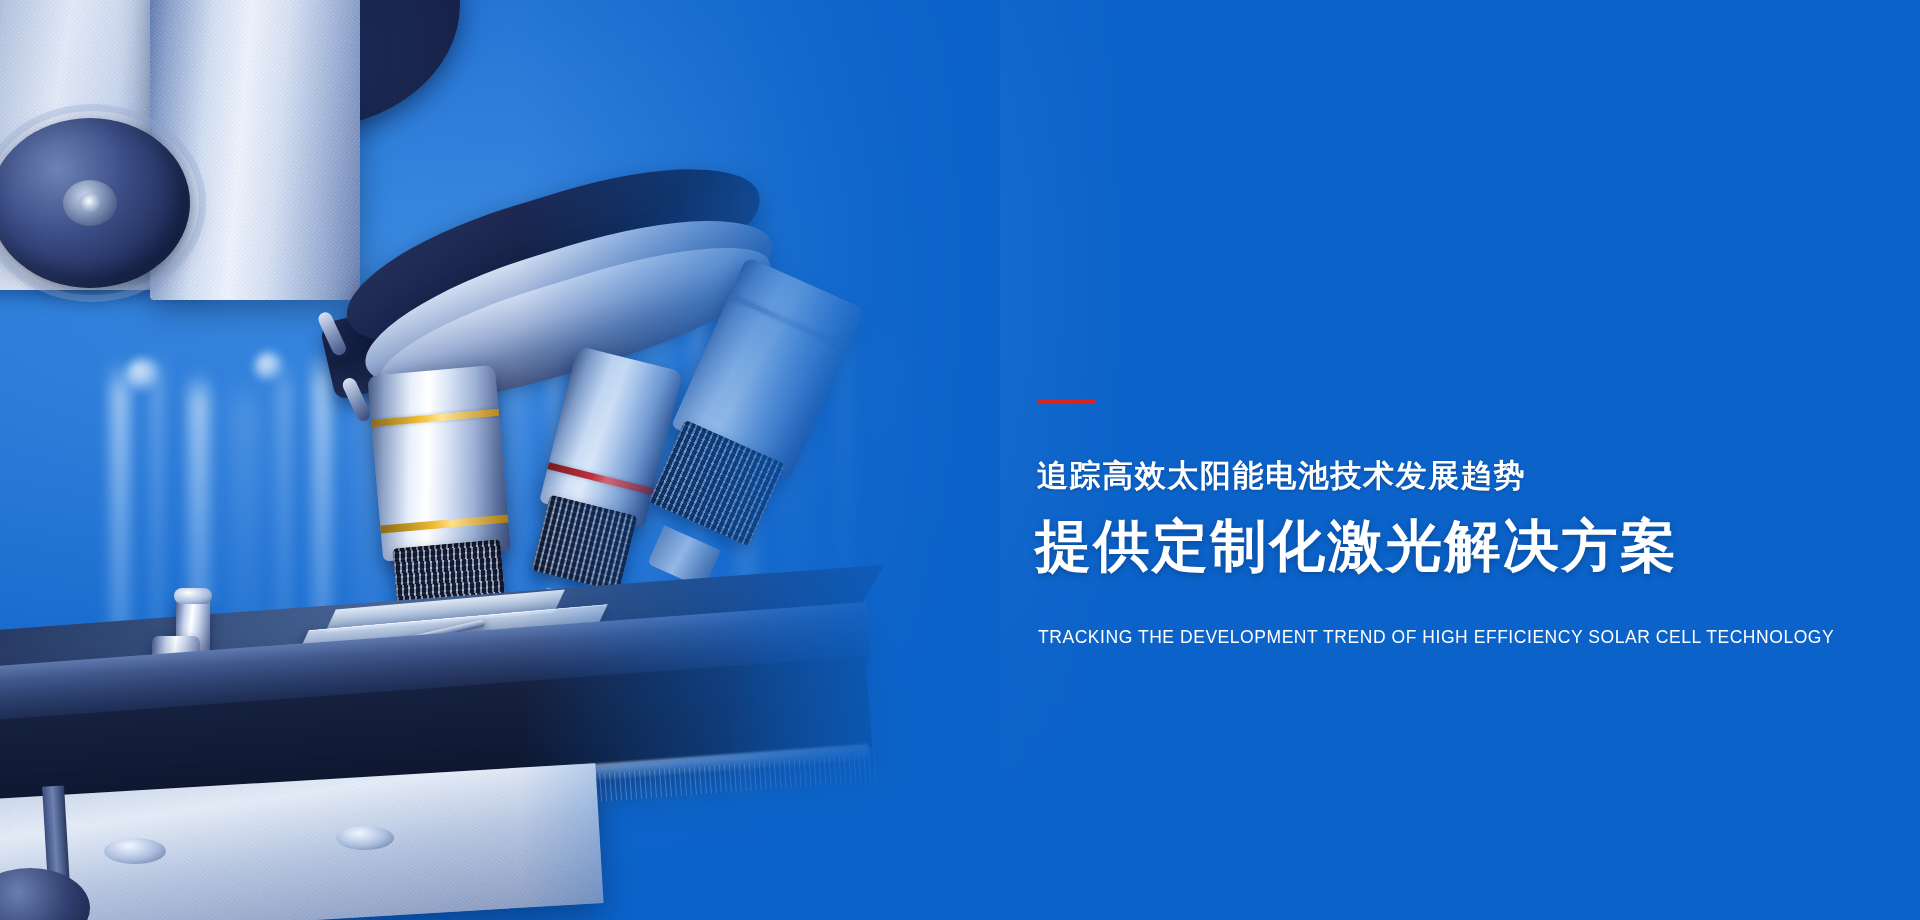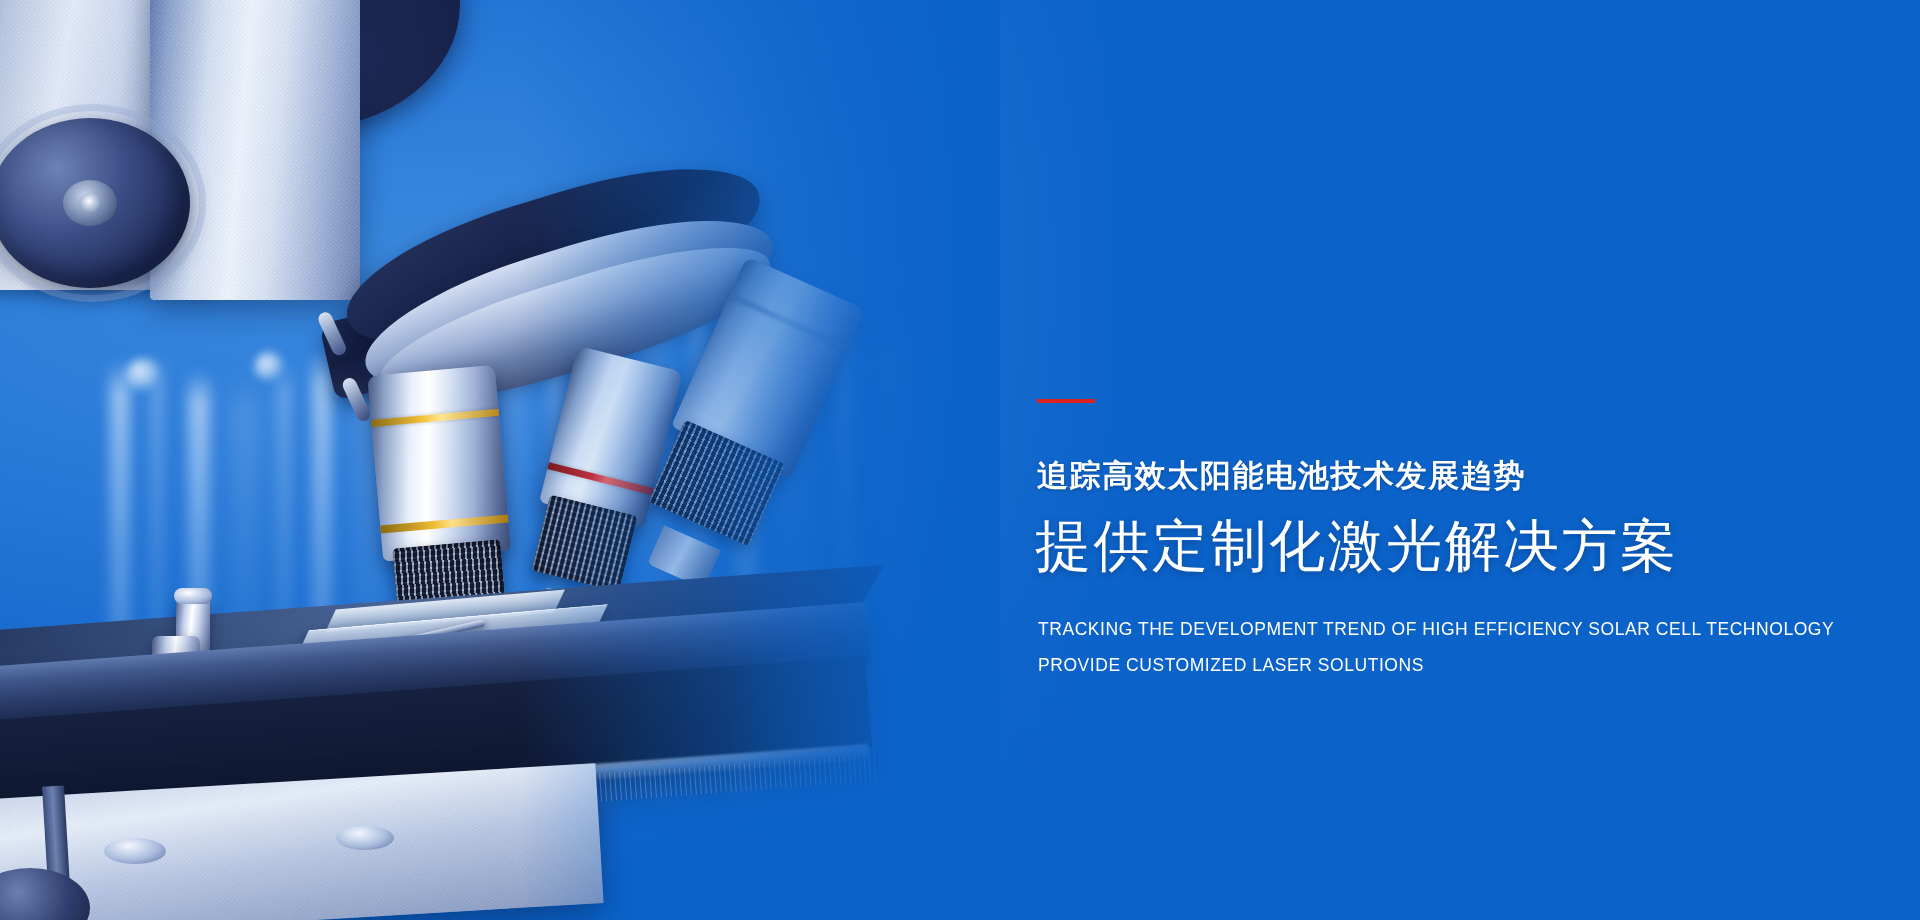--- a/index.html
+++ b/index.html
@@ -298,28 +298,29 @@
     background:#dd2222;
   }
   .subtitle{
     position:absolute; left:0; top:457px; width:800px;
     font-size:31px; font-weight:700; color:#ffffff; letter-spacing:1.6px;
     line-height:1.2; white-space:nowrap;
     text-shadow:0 1px 3px rgba(4,28,70,.35);
   }
   .headline{
     position:absolute; left:-2px; top:513px; width:820px;
-    font-size:56px; font-weight:400; color:#ffffff; letter-spacing:2.5px;
+    font-size:56px; font-weight:700; color:#ffffff; letter-spacing:2.5px;
     line-height:1.18; white-space:nowrap;
     text-shadow:0 2px 6px rgba(4,28,70,.35);
   }
   .eng{
     position:absolute; left:1px; width:840px;
     font-size:17.5px; font-weight:400; color:#ffffff; letter-spacing:.55px;
     white-space:nowrap;
+    margin-top:8px;
   }
   .eng1{ top:619px; }
   .eng2{ top:655px; }
 </style>
 </head>
 <body>
 
 <div class="banner">
 
   <div class="bg-base"></div>
@@ -426,16 +427,15 @@
 
   <div class="content">
     <div class="accent-bar"></div>
 
     <div class="subtitle">追踪高效太阳能电池技术发展趋势</div>
 
     <div class="headline">提供定制化激光解决方案</div>
 
     <div class="eng eng1">TRACKING THE DEVELOPMENT TREND OF HIGH EFFICIENCY SOLAR CELL TECHNOLOGY</div>
 
-    <div class="eng eng2">PROVIDE CUSTOMIZED LASER SOLUTIONS</div>
   </div>
 
 </div>
 
 </body></html>

